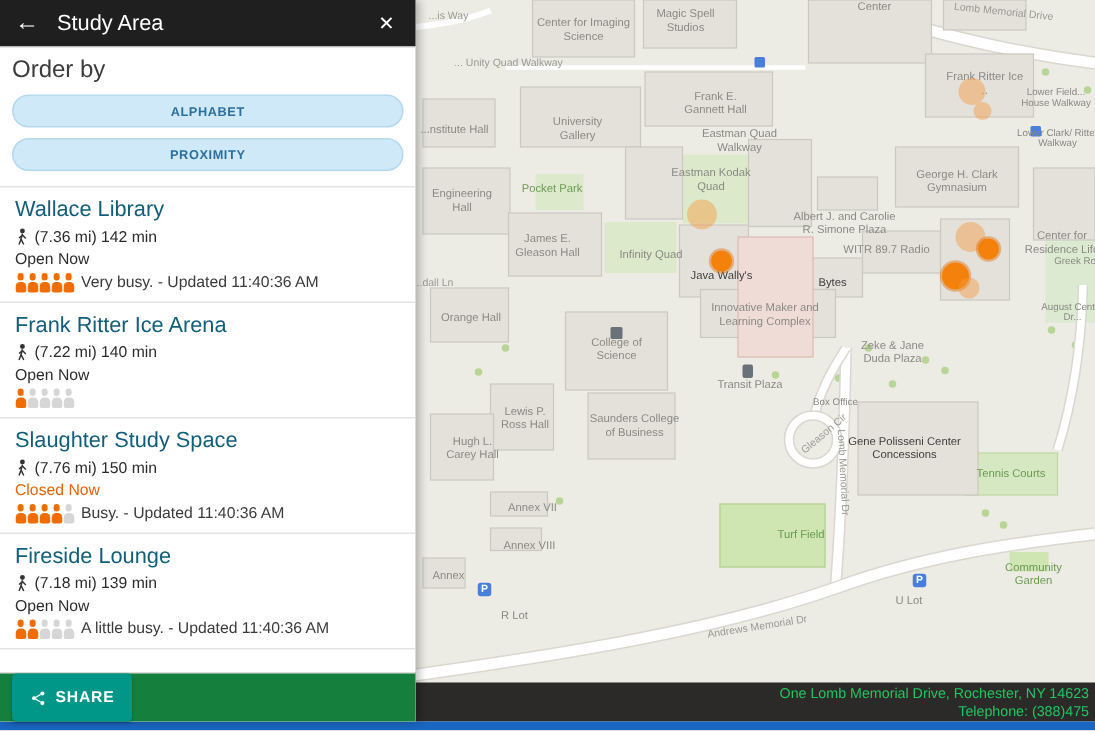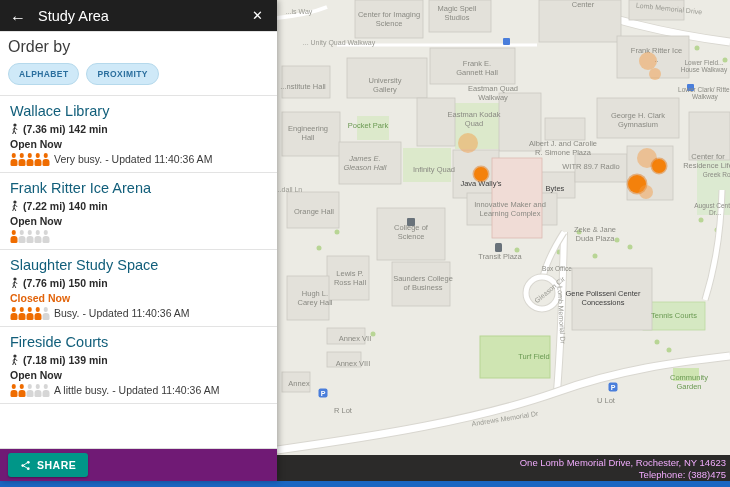--- a/index.html
+++ b/index.html
@@ -10,55 +10,55 @@
   .sb-header{height:31px;background:#1f1f1f;color:#fff;display:flex;align-items:center;padding:0 10px;flex:none;}
   .back-btn{font-size:16px;margin-right:12px;cursor:pointer;line-height:1;}
   .sb-title{font-size:14.5px;flex:1;font-weight:400;}
   .close-btn{font-size:13px;cursor:pointer;padding:2px 4px;}
   .search-wrap{padding:9px 8px;flex:none;}
   .search-input{width:100%;box-sizing:border-box;height:27px;border:2px solid #a9cadb;border-radius:14px;padding:0 12px;font-size:12px;color:#333;outline:none;background:#fff;font-family:inherit;}
   .search-input::placeholder{color:#9e9e9e;}
   .divider{height:1px;background:#e3e3e3;flex:none;}
   .orderby{padding:6px 8px 10px;flex:none;}
   .orderby-label{font-size:16px;color:#3c3c3c;margin-bottom:7px;}
-  .chips{display:flex;gap:7px;}
+  .chips{display:flex;gap:7px;flex-direction:column;}
   .chip{background:#cfe9f8;border:1px solid #b5d9ec;color:#2b6f9e;font-size:8.5px;font-weight:bold;letter-spacing:.4px;padding:5px 10px;border-radius:11px;font-family:inherit;cursor:pointer;}
   .list{flex:1;overflow:hidden;}
   .list-item{padding:6px 10px 6px;border-bottom:1px solid #e3e3e3;cursor:pointer;}
   .item-title{font-size:14.5px;color:#115e7a;line-height:18px;margin:0 0 3px;}
-  .item-line{font-size:10.5px;color:#2b2b2b;display:flex;align-items:center;gap:3px;line-height:13px;margin:2px 0;font-weight:bold;}
+  .item-line{font-size:10.5px;color:#2b2b2b;display:flex;align-items:center;gap:3px;line-height:13px;margin:2px 0;}
   .open-status.closed{color:#e2640b;}
   .busy-row{display:flex;align-items:flex-end;gap:5px;}
   .busy-icons{display:inline-flex;align-items:flex-end;gap:1px;}
   .person{display:inline-block;width:7px;height:13px;position:relative;}
   .person::before{content:"";position:absolute;top:0;left:50%;transform:translateX(-50%);width:4.5px;height:4.5px;border-radius:50%;background:currentColor;}
   .person::after{content:"";position:absolute;top:5.5px;left:50%;transform:translateX(-50%);width:7px;height:7.5px;border-radius:3px 3px 1.5px 1.5px;background:currentColor;}
   .person.filled{color:#ef6c00;}
   .person.empty{color:#d6d6d6;}
   .busy-text{font-size:10.5px;color:#3a3a3a;line-height:13px;}
   .walk{display:inline-flex;width:10px;flex:none;}
-  .share-row{flex:none;height:32px;border-top:1px solid #ddd;display:flex;align-items:center;padding:0 8px;background:#701a75;}
+  .share-row{flex:none;height:32px;border-top:1px solid #ddd;display:flex;padding:0 8px;background:#15803d;}
   .share-btn{display:flex;align-items:center;gap:6px;background:#009688;color:#fff;border:none;border-radius:3px;font-size:10.5px;font-weight:bold;letter-spacing:.5px;padding:6px 12px;cursor:pointer;box-shadow:0 1px 2px rgba(0,0,0,.3);font-family:inherit;}
 
   
   .map{position:absolute;left:277px;top:0;right:0;height:455px;background:#ecebe4;overflow:hidden;cursor:grab;}
   .map svg{position:absolute;left:0;top:0;}
   .layer{position:absolute;left:0;top:0;width:453px;height:455px;}
   .map-label{position:absolute;transform:translate(-50%,-50%);font-size:7.5px;line-height:1.15;color:#8a8a83;text-align:center;pointer-events:none;}
   .map-label.poi{color:#3d3d3d;font-weight:500;}
   .map-label.road{color:#9a9a93;font-size:7px;white-space:nowrap;}
   .map-label.small{font-size:6.5px;}
   .map-label.park{color:#6b9a53;}
   .map-label.parking{background:#4a7edb;color:#fff;font-weight:bold;font-size:7px;width:9px;height:9px;line-height:9px;border-radius:2px;}
   .marker{position:absolute;border-radius:50%;transform:translate(-50%,-50%);cursor:pointer;}
   .marker.solid{background:#f57c00;opacity:.95;box-shadow:0 0 0 1.5px rgba(225,106,0,.45);}
   .marker.halo{background:#f59a3e;opacity:.45;}
 
   
-  .footer{position:absolute;left:277px;right:0;top:455px;height:26px;background:#2b2a29;color:#f0abfc;text-align:right;padding:2px 4px 0 0;box-sizing:border-box;}
+  .footer{position:absolute;left:277px;right:0;top:455px;height:26px;background:#2b2a29;color:#22c55e;text-align:right;padding:2px 4px 0 0;box-sizing:border-box;}
   .footer div{font-size:9.5px;line-height:12px;white-space:nowrap;}
   .blue-strip{position:absolute;left:0;right:0;bottom:0;height:6px;background:#1a66c2;}
 </style>
 </head>
 <body>
 
 <div id="app">
 
   <div class="map">
     <svg width="453" height="455" viewBox="0 0 453 455">
@@ -162,21 +162,21 @@
         <div class="map-label" style="left: 216px; top: 94px; width: 80px;">Eastman Quad Walkway</div>
         <div class="map-label small" style="left: 428px; top: 93px; width: 56px;">Lower Clark/ Ritter Walkway</div>
         <div class="map-label" style="left: 361px; top: 121px; width: 72px;">George H. Clark Gymnasium</div>
         <div class="map-label" style="left: 31px; top: 134px; width: 52px;">Engineering Hall</div>
         <div class="map-label park" style="left: 91px; top: 126px; width: 46px;">Pocket Park</div>
         <div class="map-label" style="left: 197px; top: 120px; width: 62px;">Eastman Kodak Quad</div>
         <div class="map-label" style="left: 286px; top: 149px; width: 74px;">Albert J. and Carolie R. Simone Plaza</div>
         <div class="map-label" style="left: 314px; top: 167px; width: 62px;">WITR 89.7 Radio</div>
         <div class="map-label" style="left: 431px; top: 162px; width: 52px;">Center for Residence Life</div>
         <div class="map-label small" style="left: 443px; top: 175px; width: 36px;">Greek Rock</div>
-        <div class="map-label" style="left: 88px; top: 164px; width: 56px; font-style: italic;">James E. Gleason Hall</div>
+        <div class="map-label" style="left: 88px; top: 164px; width: 56px;">James E. Gleason Hall</div>
         <div class="map-label" style="left: 157px; top: 170px; width: 52px;">Infinity Quad</div>
         <div class="map-label poi" style="left: 204px; top: 184px; width: 60px;">Java Wally's</div>
         <div class="map-label poi" style="left: 278px; top: 189px; width: 40px;">Bytes</div>
         <div class="map-label road" style="left: 12px; top: 190px;">...dall Ln</div>
         <div class="map-label" style="left: 37px; top: 212px; width: 46px;">Orange Hall</div>
         <div class="map-label" style="left: 233px; top: 210px; width: 92px;">Innovative Maker and Learning Complex</div>
         <div class="map-label small" style="left: 438px; top: 209px; width: 42px;">August Center Dr...</div>
         <div class="map-label" style="left: 134px; top: 233px; width: 52px;">College of Science</div>
         <div class="map-label" style="left: 318px; top: 235px; width: 56px;">Zeke &amp; Jane Duda Plaza</div>
         <div class="map-label" style="left: 223px; top: 257px; width: 52px;">Transit Plaza</div>
@@ -302,21 +302,21 @@
               <span class="person filled"></span>
               <span class="person filled"></span>
               <span class="person filled"></span>
               <span class="person empty"></span>
             </span>
           <span class="busy-text">Busy. - Updated 11:40:36 AM</span>
         </div>
       </div>
 
       <div class="list-item">
-        <div class="item-title">Fireside Courts</div>
+        <div class="item-title">Fireside Lounge</div>
         <div class="item-line">
           <span class="walk">
               <svg width="9" height="13" viewBox="0 0 10 14">
                 <circle cx="5.5" cy="2" r="1.8" fill="#333"></circle>
                 <path d="M5.5 4 L4.5 8 L3 12 M4.5 8 L6.5 12 M5.5 5 L3 7.2 M5.5 5 L8 7.5" stroke="#333" stroke-width="1.1" fill="none"></path>
               </svg>
             </span>
           <span>(7.18 mi) 139 min</span>
         </div>
         <div class="item-line open-status">Open Now</div>

